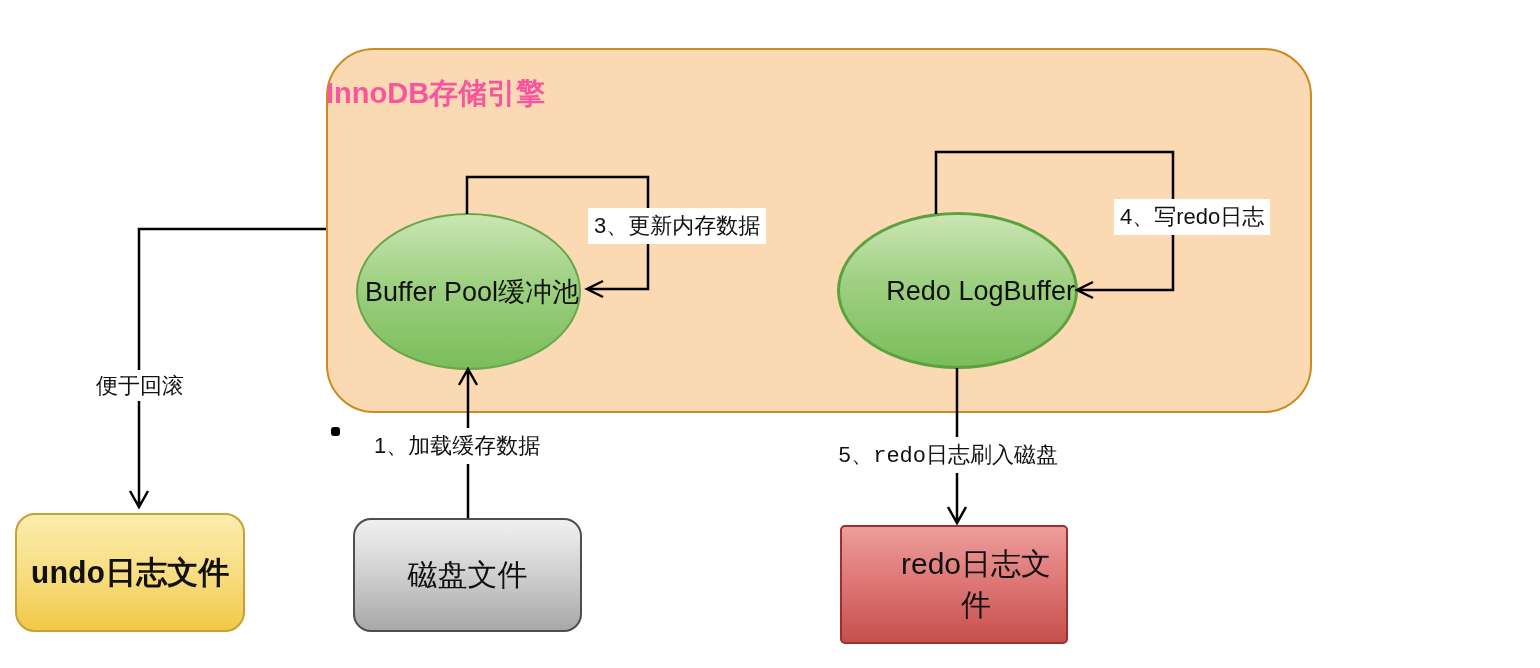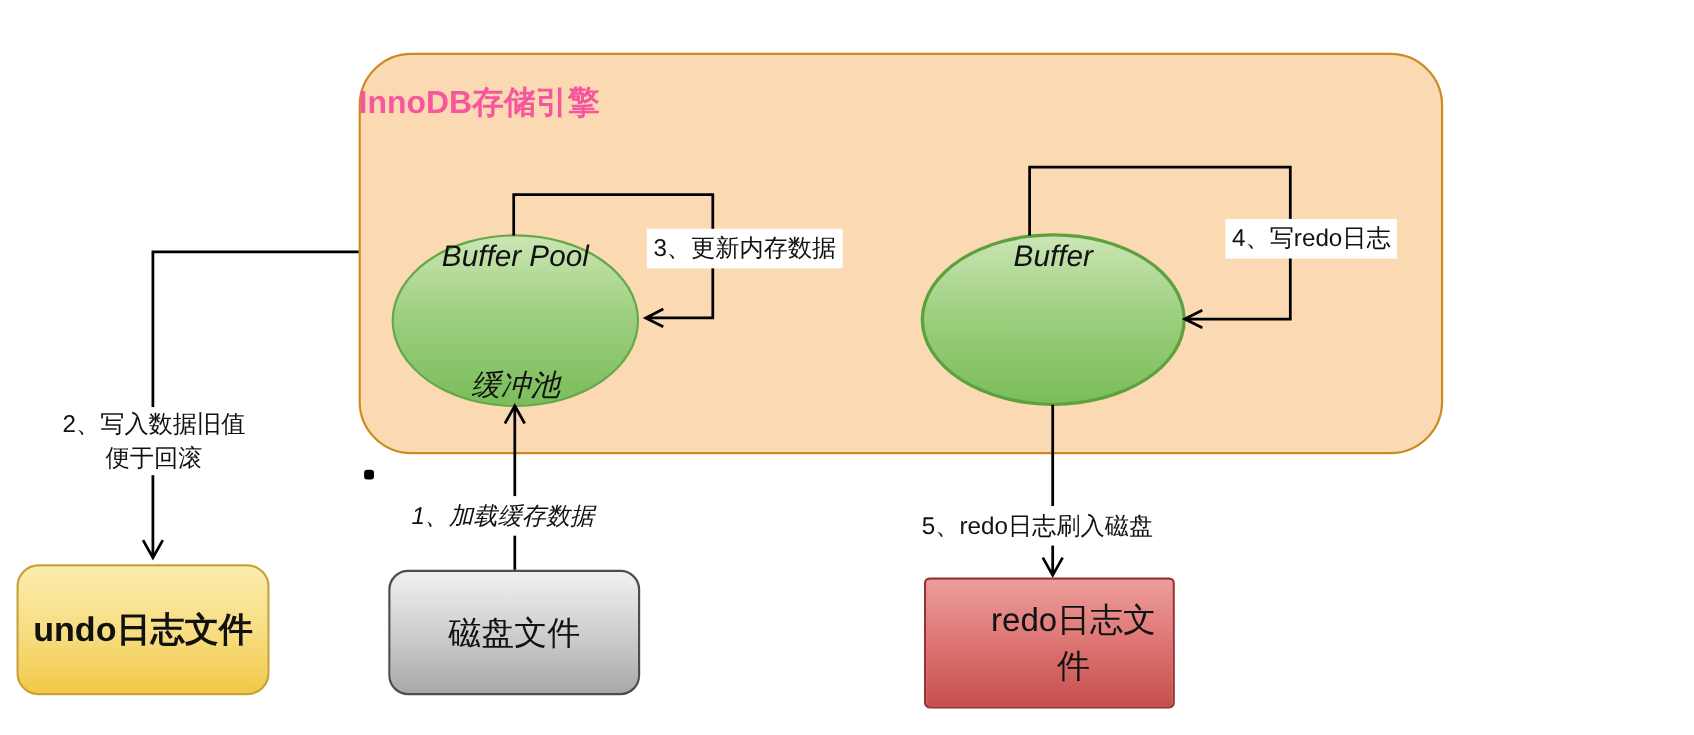--- a/index.html
+++ b/index.html
@@ -25,26 +25,25 @@
     left: 326px; top: 74px; width: 986px;
     font-size: 29px; font-weight: bold;
     color: #F7569F;
     z-index: 2;
   }
 
   
   .ellipse {
     border-radius: 50%;
     background: linear-gradient(to bottom, #CBE5B4 0%, #9ED081 45%, #7ABD5A 100%);
-    display: flex; flex-direction: column;
-    align-items: center; justify-content: space-between;
+    display: flex; flex-direction: row;
+    align-items: center; justify-content: flex-end;
     text-align: center;
     font-size: 27px; line-height: 36px; color: #111;
     z-index: 2;
-    font-style: italic;
   }
   .buffer-pool {
     left: 356px; top: 213px; width: 225px; height: 157px;
     border: 2.5px solid #65A749;
   }
   .redo-log-buffer {
     left: 837px; top: 212px; width: 241px; height: 157px;
     border: 3.5px solid #5BA23E;
   }
 
@@ -52,21 +51,21 @@
   .file-box {
     display: flex; align-items: center; justify-content: center;
     text-align: center; color: #111;
     z-index: 2;
   }
   .undo-box {
     left: 15px; top: 513px; width: 230px; height: 119px;
     background: linear-gradient(to bottom, #FCEDAE 0%, #F7DC7E 55%, #F1C848 100%);
     border: 2px solid #C7A136;
     border-radius: 20px;
-    font-size: 31px; font-weight: bold;
+    font-size: 31px; font-weight: bold; font-family: Liberation Mono, monospace;
   }
   .disk-box {
     left: 353px; top: 518px; width: 229px; height: 114px;
     background: linear-gradient(to bottom, #F0F0F0 0%, #CFCFCF 50%, #A8A8A8 100%);
     border: 2.5px solid #4E4E4E;
     border-radius: 18px;
     font-size: 30px;
   }
   .redo-box {
     left: 840px; top: 525px; width: 228px; height: 119px;
@@ -85,44 +84,45 @@
 
   
   .step-label {
     background: #ffffff;
     color: #111;
     font-size: 22px;
     padding: 3px 6px;
     white-space: nowrap;
     z-index: 4;
   }
-  .step1 { left: 368px; top: 451px; font-style: italic; }
+  .step1 { left: 368px; top: 428px; }
   .step2 { left: 44px; top: 370px; width: 192px; text-align: center;
            line-height: 31px; padding: 0; }
   .step3 { left: 588px; top: 208px; }
   .step4 { left: 1114px; top: 199px; }
-  .step5 { left: 832px; top: 460px; }
+  .step5 { left: 832px; top: 437px; font-family: Liberation Mono, monospace; }
 
   .tiny-dot {
     left: 331px; top: 427px; width: 9px; height: 9px;
     background: #000; border-radius: 3px;
     z-index: 2;
   }
 </style>
 </head>
 <body>
 
 <div class="abs innodb-box"></div>
 <div class="abs diagram-title">InnoDB存储引擎</div>
 
 <div class="abs ellipse buffer-pool">
   <div>Buffer Pool</div>
   <div>缓冲池</div>
 </div>
 <div class="abs ellipse redo-log-buffer">
+  <div>Redo Log</div>
   <div>Buffer</div>
 </div>
 
 <div class="abs file-box undo-box">
   <span>undo日志文件</span>
 </div>
 <div class="abs file-box disk-box">
   <span>磁盘文件</span>
 </div>
 <div class="abs file-box redo-box">
@@ -137,20 +137,19 @@
 
   <path d="M 467 214 L 467 177 L 648 177 L 648 289 L 588 289 M 603 281 L 587 289 L 603 297"></path>
 
   <path d="M 936 214 L 936 152 L 1173 152 L 1173 290 L 1078 290 M 1093 282 L 1077 290 L 1093 298"></path>
 
   <path d="M 957 368 L 957 522 M 948 507 L 957 523 L 966 507"></path>
 </svg>
 
 <div class="abs step-label step1">1、加载缓存数据</div>
 <div class="abs step-label step2">
-  <div>2、写入数据旧值</div>
   <div>便于回滚</div>
 </div>
 <div class="abs step-label step3">3、更新内存数据</div>
 <div class="abs step-label step4">4、写redo日志</div>
 <div class="abs step-label step5">5、redo日志刷入磁盘</div>
 
 <div class="abs tiny-dot"></div>
 
 </body></html>

